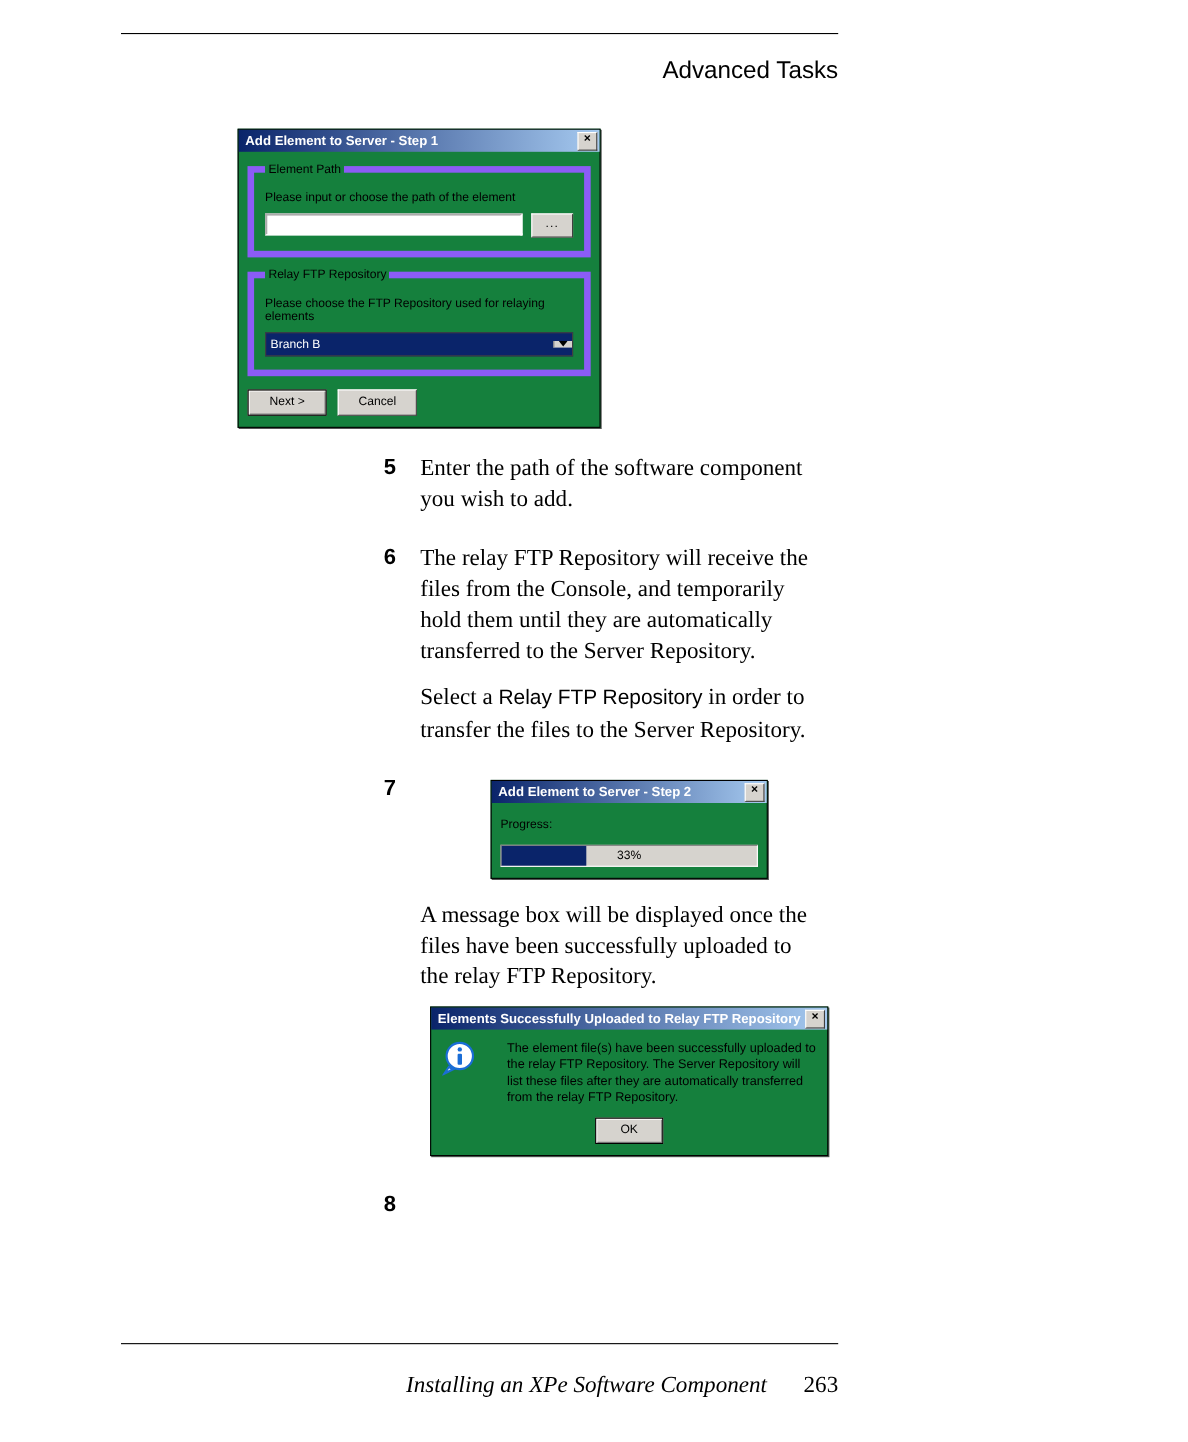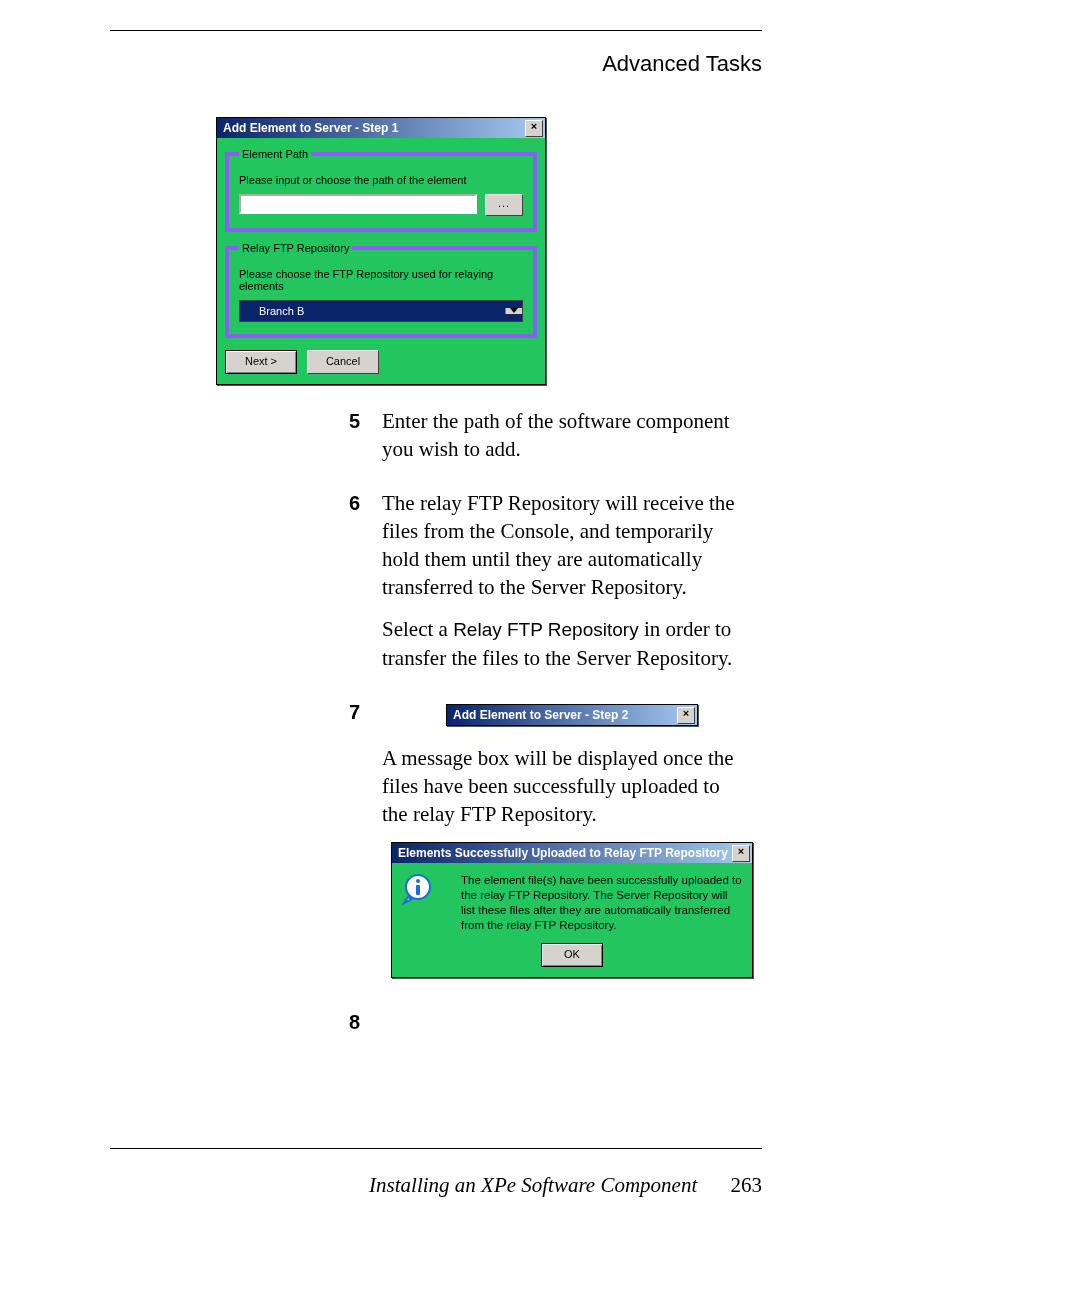--- a/index.html
+++ b/index.html
@@ -74,21 +74,21 @@
   }
   .footer .page-num {
     font-style: normal;
     margin-left: 28px;
   }
 
   
   .win-dialog {
     font-family: Tahoma, "MS Sans Serif", Arial, sans-serif;
     font-size: 12px;
-    background: #22c55e;
+    background: #15803d;
     border: 1px solid #000;
     box-shadow: 1px 1px 0 #555;
   }
   .d1 { width: 328px; }
   .titlebar {
     display: flex;
     align-items: center;
     justify-content: space-between;
     height: 20px;
     padding: 0 2px 0 6px;
@@ -107,21 +107,21 @@
     color: #000;
     font-family: Arial, sans-serif;
     font-size: 11px;
     font-weight: bold;
     line-height: 11px;
     text-align: center;
     cursor: default;
   }
   .d1-body { padding: 6px 8px 8px 8px; }
   fieldset.win {
-    border: 4px solid #8b5cf6;
+    border: 6px solid #8b5cf6;
     border-radius: 0;
     margin: 4px 0 10px 0;
     padding: 14px 10px 12px 10px;
     position: relative;
   }
   fieldset.win legend {
     font-size: 11px;
     padding: 0 3px;
     color: #000;
   }
@@ -158,21 +158,21 @@
     display: flex;
     height: 20px;
     border: 1px solid #404040;
     background: #0a246a;
     color: #fff;
     align-items: center;
     font-size: 11px;
   }
   .win-select .sel-text {
     flex: 1;
-    padding: 0 19px;
+    padding: 0 4px;
   }
   .win-select .sel-arrow {
     width: 16px;
     background: #d6d3ce;
     border-left: 1px solid #848284;
     color: #000;
     display: flex;
     align-items: center;
     justify-content: center;
   }
@@ -322,20 +322,27 @@
       <li>
         <div class="step-num">7</div>
         <div class="step-body">
 
           <div class="figure" style="justify-content:center; margin:6px 0 18px 0;">
             <div class="win-dialog d2">
               <div class="titlebar">
                 <span>Add Element to Server - Step 2</span>
                 <span class="close-btn">×</span>
               </div>
+              <div class="d2-body">
+                <div class="progress-label">Progress:</div>
+                <div class="progress-outer">
+                  <div class="progress-fill" style="width:33%"></div>
+                  <div class="progress-text">33%</div>
+                </div>
+              </div>
             </div>
           </div>
 
           <p>A message box will be displayed once the files have been successfully uploaded to the relay FTP Repository.</p>
 
           <div class="figure" style="justify-content:center; margin:6px 0 18px 0;">
             <div class="win-dialog d3">
               <div class="titlebar">
                 <span>Elements Successfully Uploaded to Relay FTP Repository</span>
                 <span class="close-btn">×</span>

